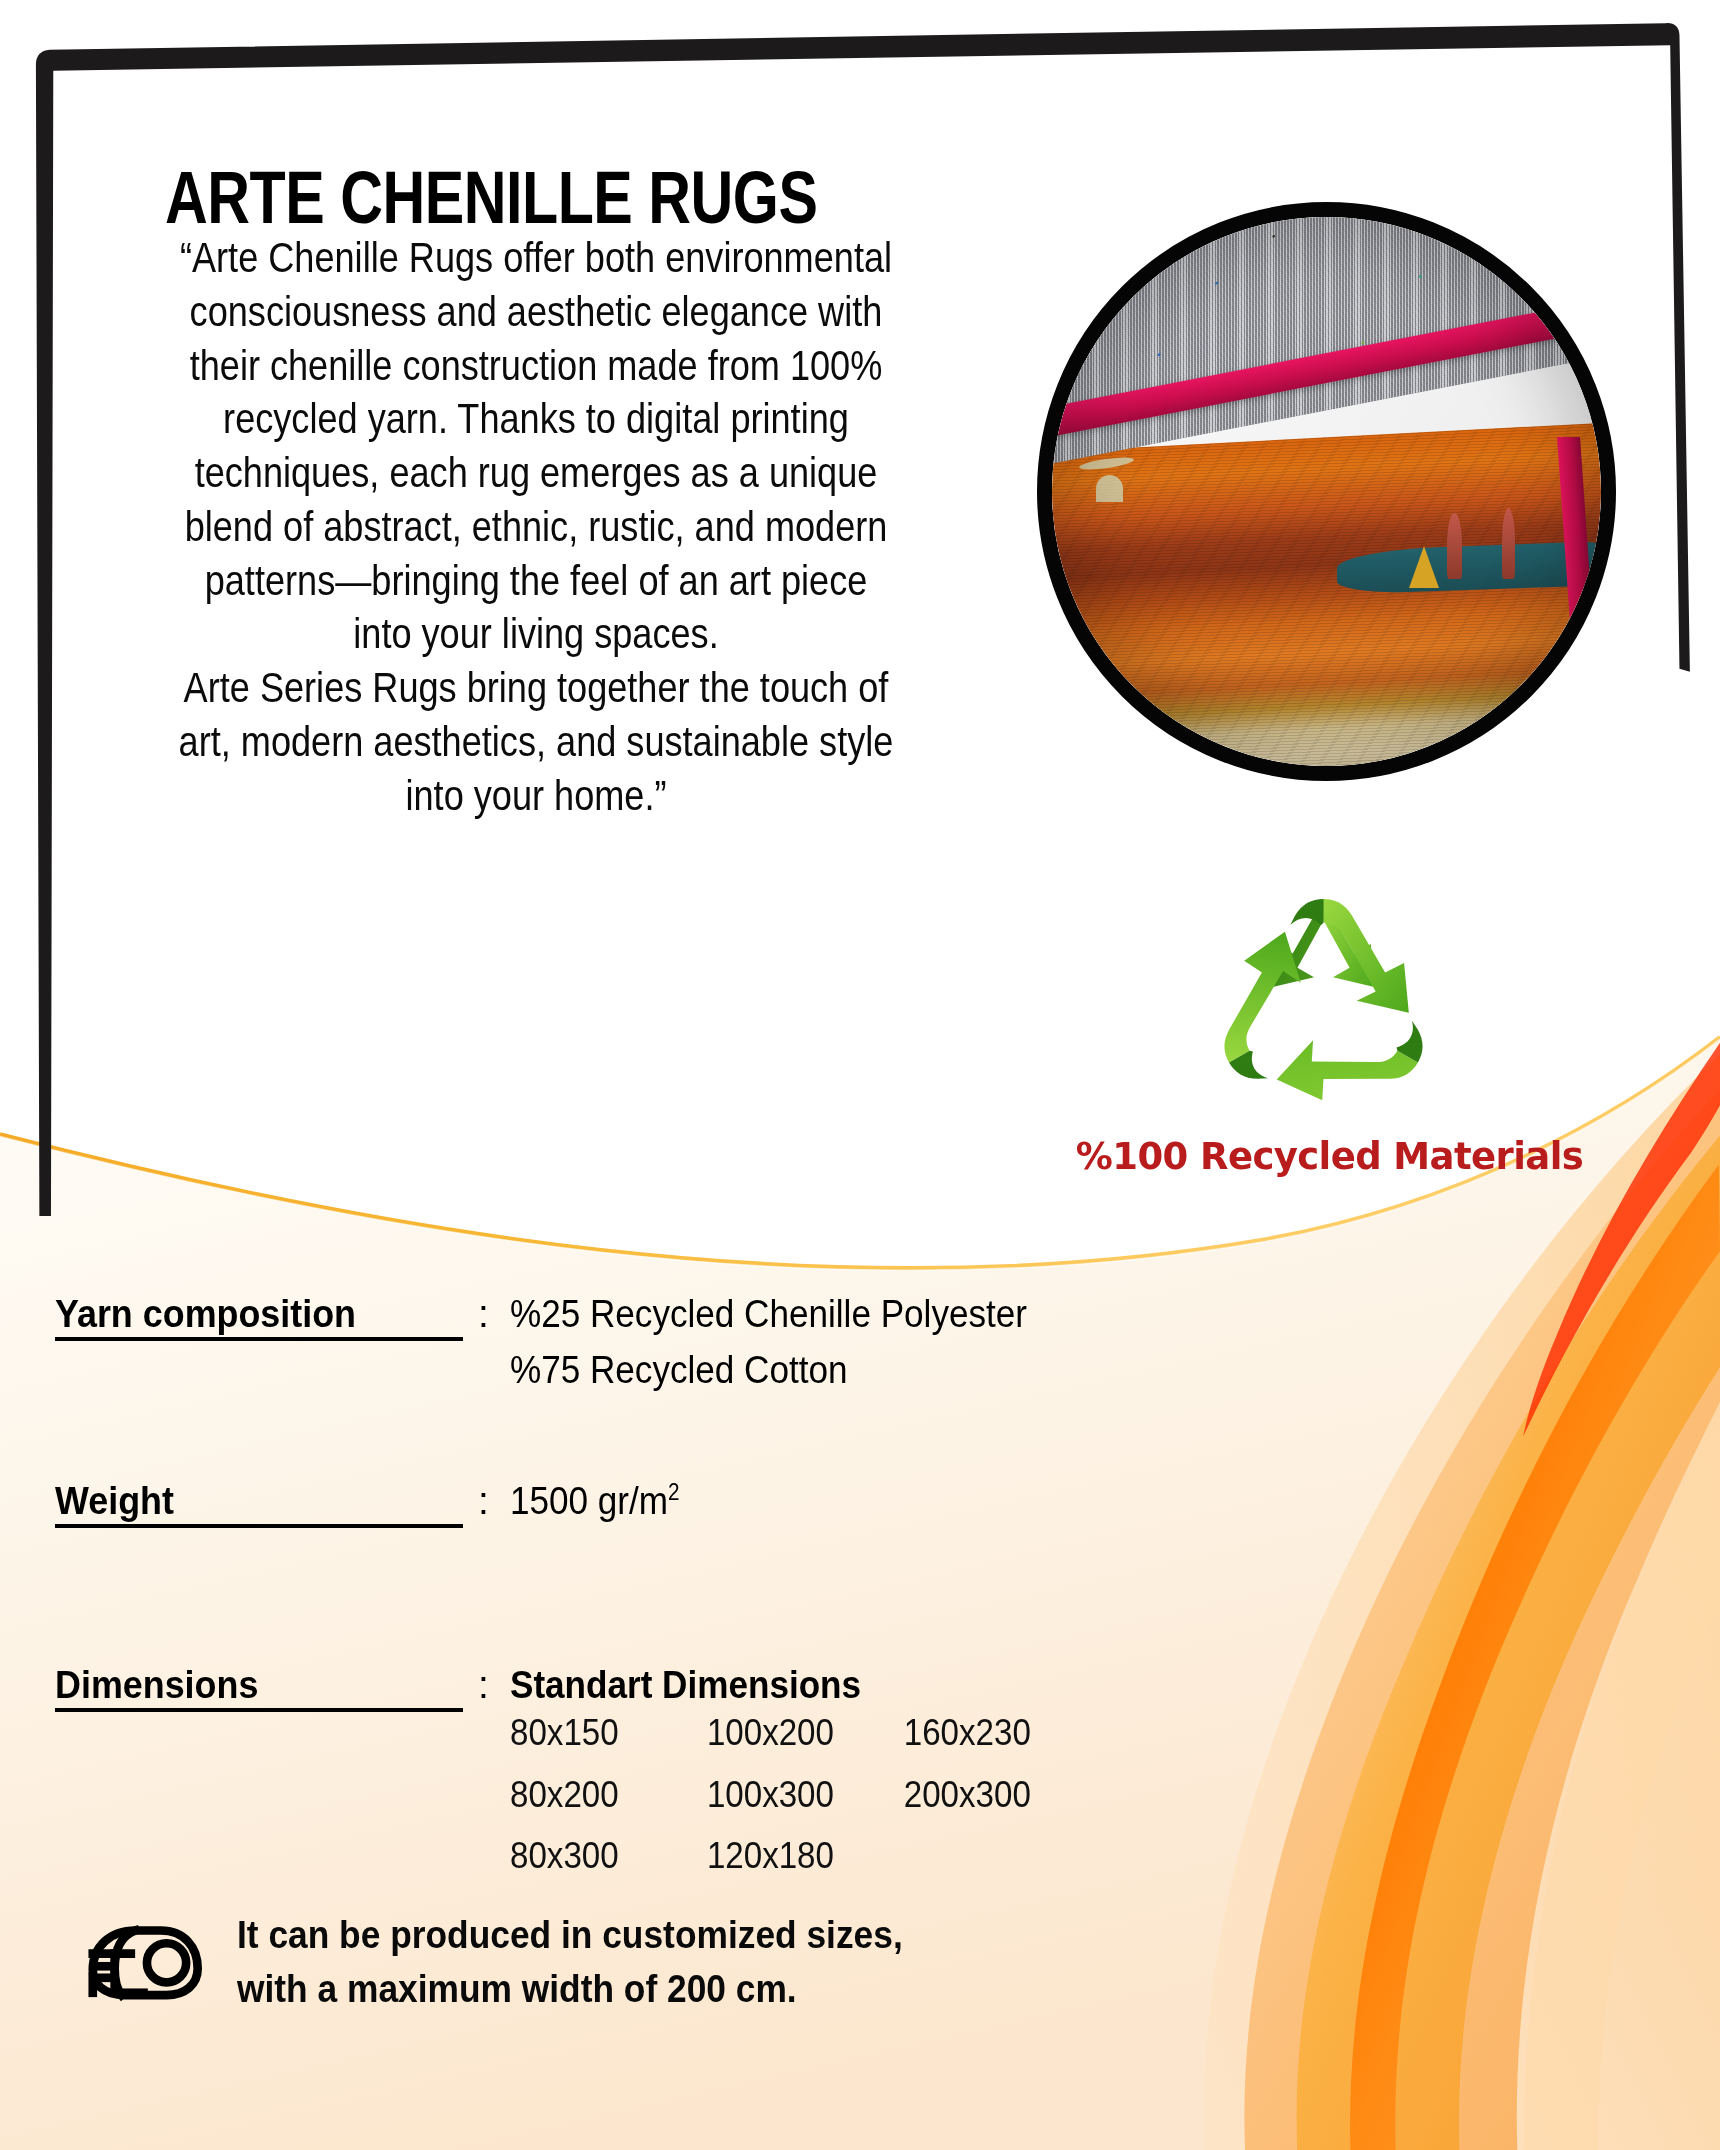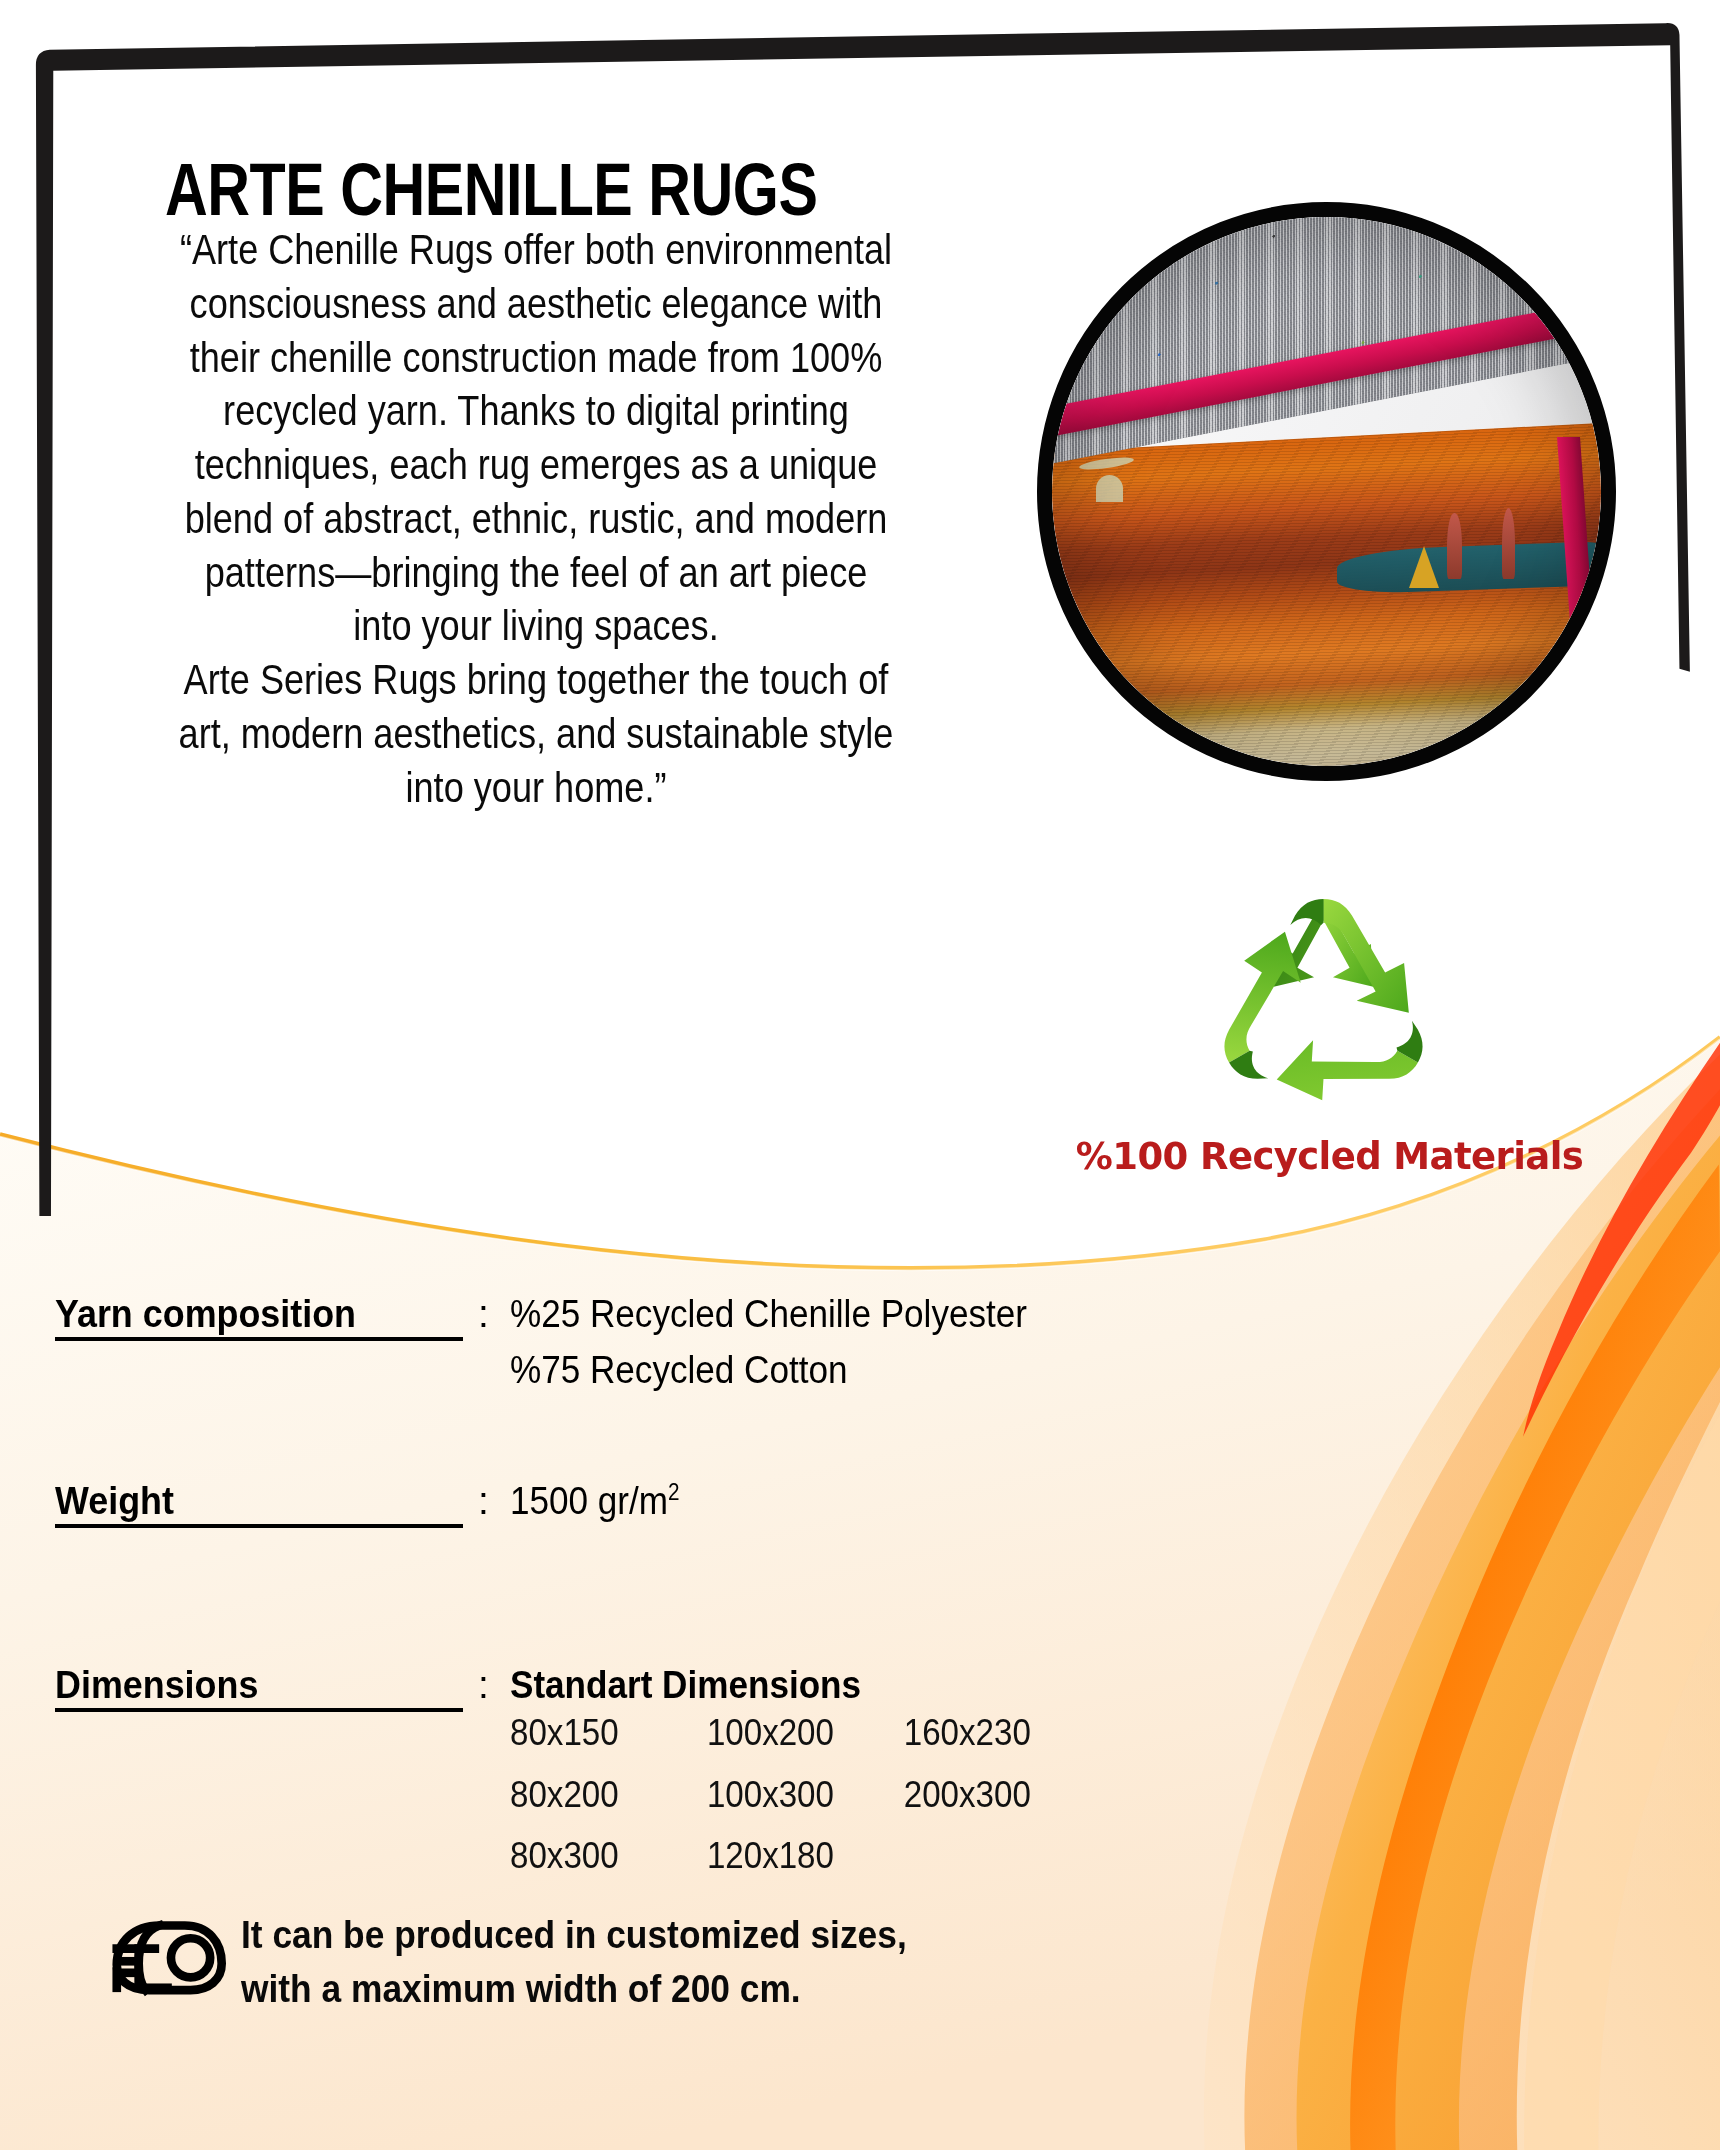--- a/index.html
+++ b/index.html
@@ -16,21 +16,21 @@
   }
 
   
   #frame{
     position:absolute;left:0;top:0;width:1720px;height:1216px;z-index:3;
     pointer-events:none;
   }
 
   
   #top-section{
-    position:absolute;left:0;top:0;width:1720px;height:1187px;z-index:5;
+    position:absolute;left:0;top:8px;width:1720px;height:1187px;z-index:5;
   }
 
   #page-title{
     position:absolute;left:165px;top:103px;
     font-family:"Liberation Sans Narrow","Liberation Sans",sans-serif;
     font-weight:700;
     font-size:74px;
     letter-spacing:-0.6px;
     color:#000000;
     transform:scaleX(.80);
@@ -216,22 +216,22 @@
     font-size:36px;
     color:#111;
     transform:scaleX(.92);
     transform-origin:left top;
   }
   #dim-grid .dim-row{display:flex;margin-bottom:19.7px;}
   #dim-grid .dim-cell{width:214px;white-space:nowrap;}
 
   
   #custom-note{
-    position:absolute;left:104px;top:1909px;z-index:6;
-    display:flex;align-items:center;gap:10px;
+    position:absolute;left:80px;top:1909px;z-index:6;
+    display:flex;align-items:flex-end;gap:30px;
   }
   #tape-icon{width:127px;height:98px;flex:none;}
   #custom-note-text{
     font-family:"Liberation Sans Narrow","Liberation Sans",sans-serif;
     font-weight:700;
     font-size:38px;
     line-height:1.42;
     color:#0a0a0a;
     transform:scaleX(.93);
     transform-origin:left center;

